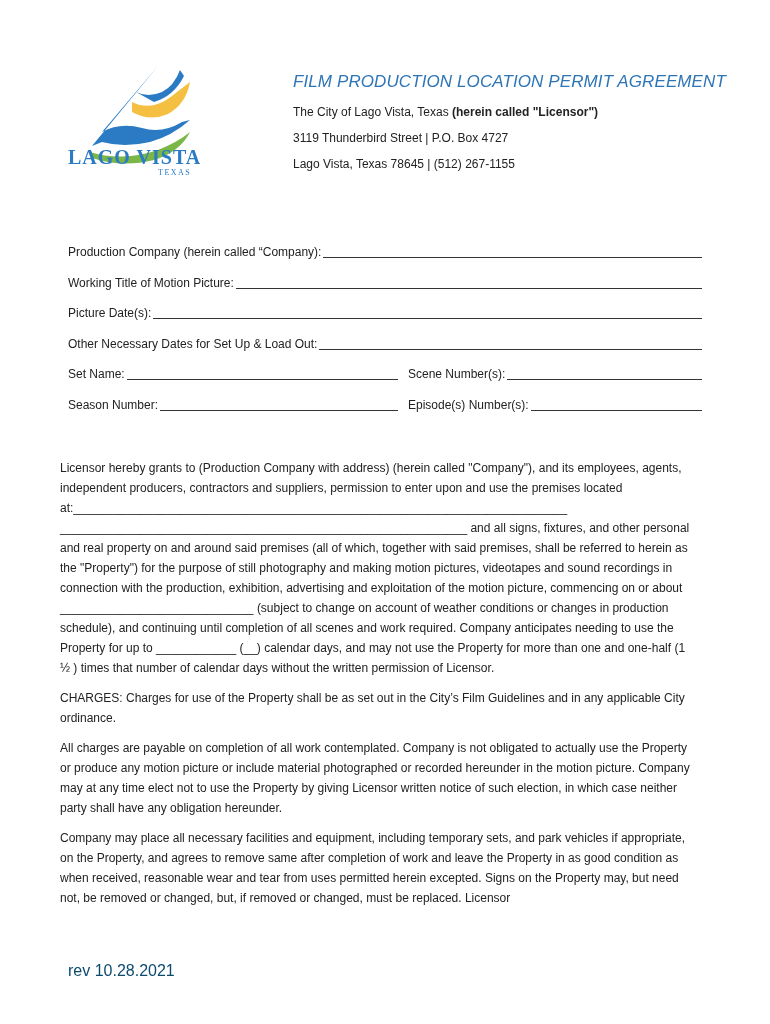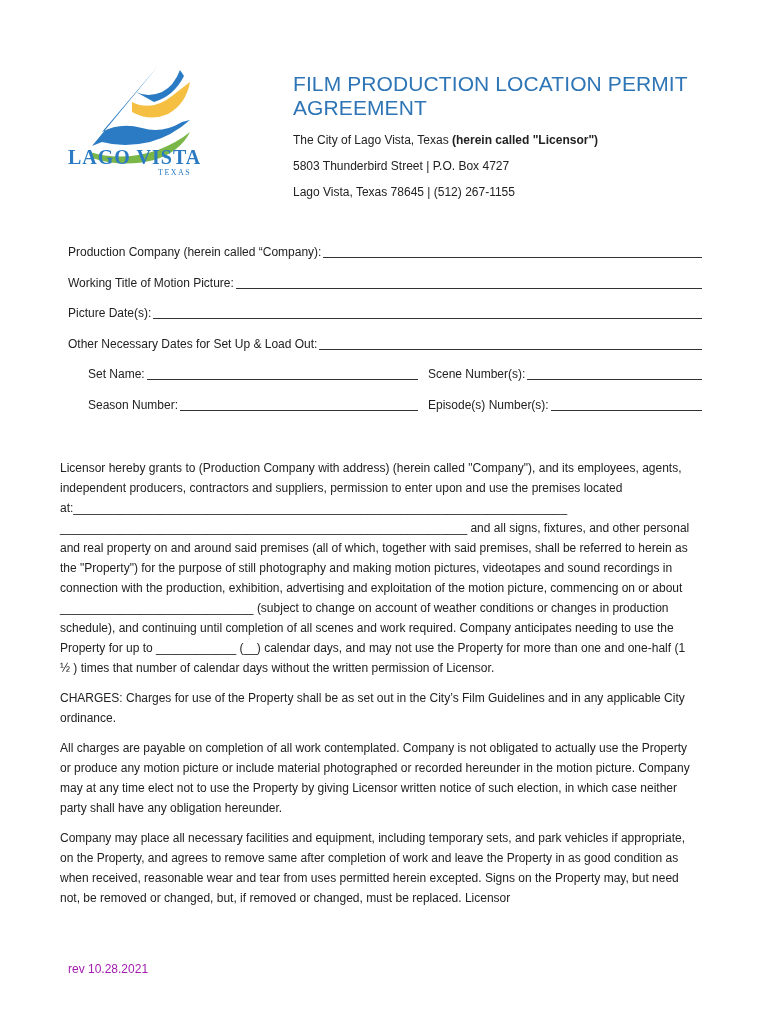--- a/index.html
+++ b/index.html
@@ -4,49 +4,49 @@
 <style>
   html, body { margin: 0; padding: 0; background: #ffffff; }
   body { width: 770px; height: 1024px; position: relative; overflow: hidden;
          font-family: "Liberation Sans", sans-serif; color: #222; }
   .logo { position: absolute; left: 62px; top: 62px; width: 150px; height: 120px; }
   .logo-text { position: absolute; left: 68px; top: 146px; font-family: "Liberation Serif", serif;
                font-weight: bold; font-size: 20px; color: #2a7bc4; letter-spacing: 1px; text-align: right; }
   .logo-sub { position: absolute; left: 119px; top: 168px; font-family: "Liberation Serif", serif;
               font-size: 8px; color: #2a7bc4; letter-spacing: 1.5px; margin-left: 39px; }
   .header { position: absolute; left: 293px; top: 72px; }
-  .title { font-size: 21px; color: #2e75b6; margin: 0 0 13px 0; letter-spacing: 0.1px; }
+  .title { font-size: 17px; color: #2e75b6; margin: 0 0 13px 0; letter-spacing: 0.1px; font-style: italic; }
   .hline { font-size: 12px; margin: 0 0 12px 0; line-height: 14px; }
   .hline b { font-weight: bold; }
   .fields { position: absolute; left: 68px; top: 245px; width: 634px; }
   .field { font-size: 12px; height: 30.5px; display: flex; white-space: nowrap; }
   .field .blank { flex: 1; border-bottom: 1px solid #333; height: 12px; margin-left: 2px; }
-  .field.split { display: flex; margin-left: 20px; }
+  .field.split { display: flex; }
   .half { display: flex; flex: 1; }
   .half.left { margin-right: 10px; flex: 0 0 330px; }
   .body { position: absolute; left: 60px; top: 458px; width: 636px; font-size: 12px; line-height: 20px; }
   .para { margin: 0 0 10px 0; }
-  .footer { position: absolute; left: 68px; top: 962px; font-size: 12px; color: #a21caf; }
+  .footer { position: absolute; left: 68px; top: 962px; font-size: 16px; color: #0c4a6e; }
 </style>
 </head>
 <body>
 
 <svg class="logo" viewBox="0 0 150 120">
   <path d="M96 4 L40 70 Q58 60 80 66 Q100 72 120 60 L128 58 Q110 74 88 80 Q62 86 40 80 L30 84 Z" fill="#2a7bc4"></path>
   <path d="M70 40 Q90 50 110 34 Q120 26 128 20 Q124 42 106 52 Q88 60 70 50 Z" fill="#f5bf42"></path>
   <path d="M118 8 Q112 24 100 30 Q86 36 74 30 L92 40 Q112 34 122 14 Z" fill="#2a7bc4"></path>
   <path d="M28 90 Q60 100 96 88 Q116 80 128 70 Q118 90 92 98 Q60 106 30 96 Z" fill="#7ab648"></path>
 </svg>
 <div class="logo-text">LAGO VISTA</div>
 <div class="logo-sub">TEXAS</div>
 
 <div class="header">
   <div class="title">FILM PRODUCTION LOCATION PERMIT AGREEMENT</div>
   <div class="hline"><span>The City of Lago Vista, Texas </span><b>(herein called "Licensor")</b></div>
-  <div class="hline">5803 Thunderbird Street | P.O. Box 4727</div>
+  <div class="hline">3119 Thunderbird Street | P.O. Box 4727</div>
   <div class="hline">Lago Vista, Texas 78645  | (512) 267-1155</div>
 </div>
 
 <div class="fields">
   <div class="field">
     <span>Production Company (herein called “Company): </span>
     <span class="blank"></span>
   </div>
   <div class="field">
     <span>Working Title of Motion Picture: </span>

